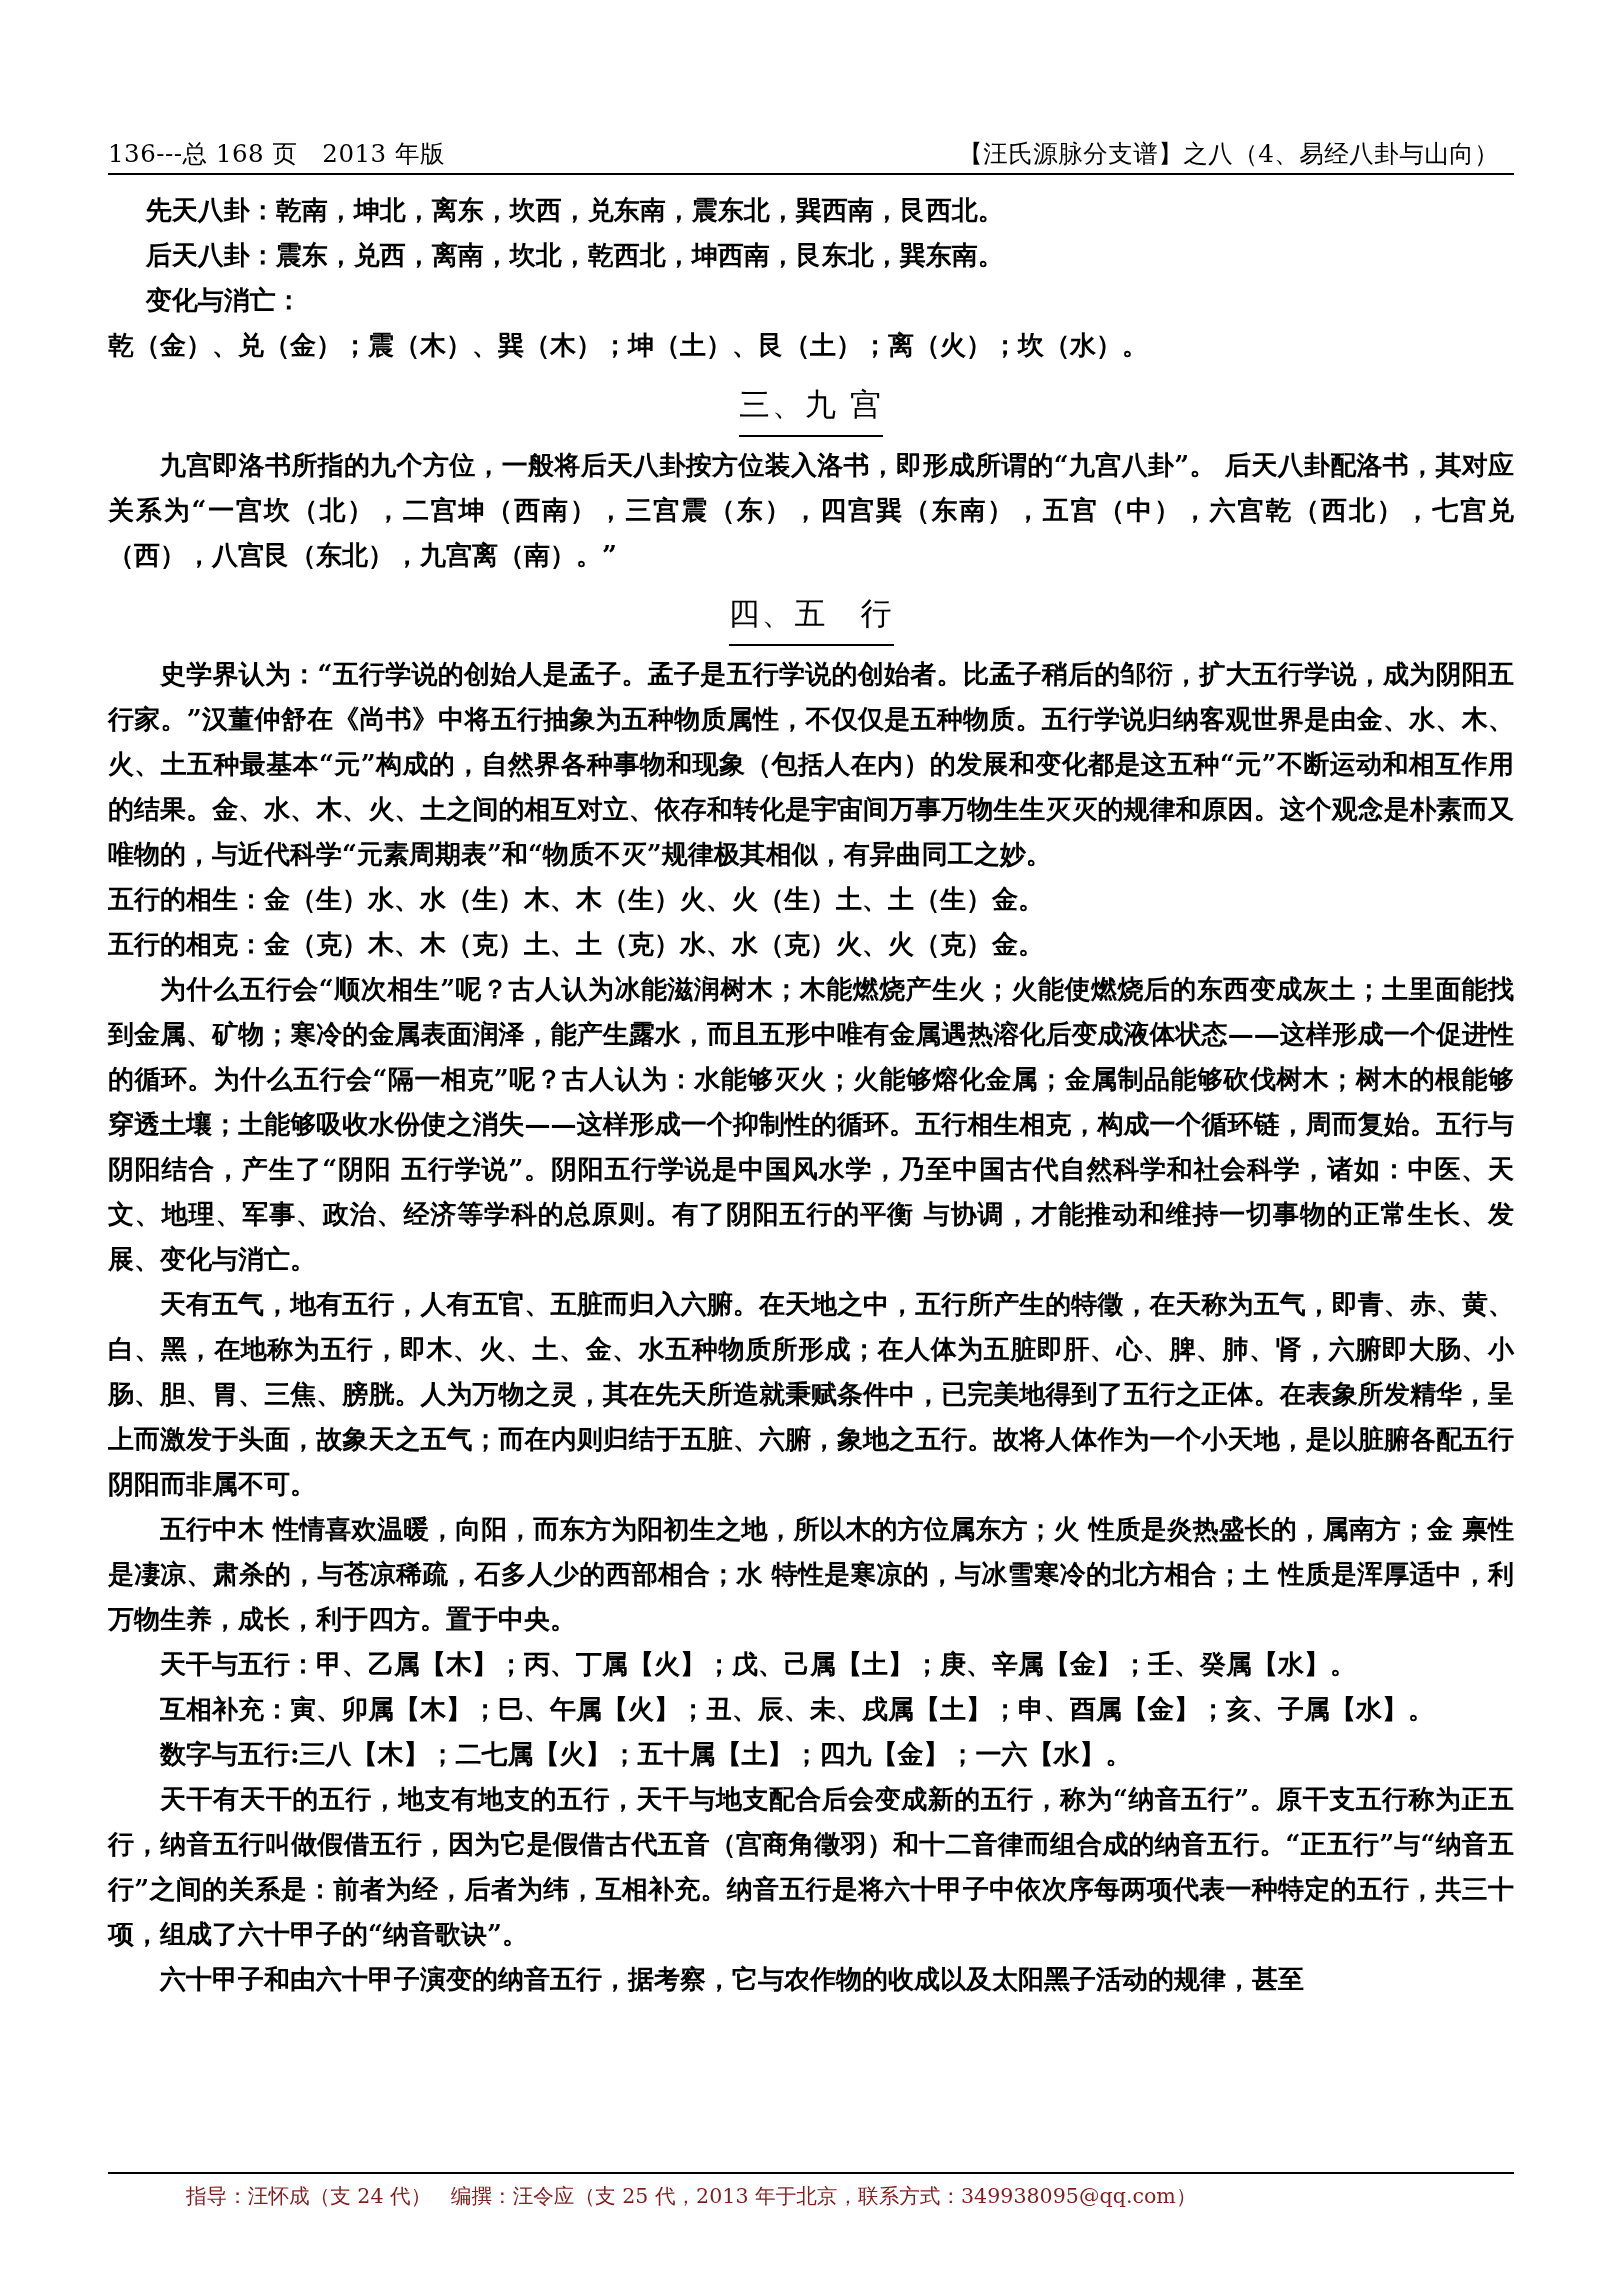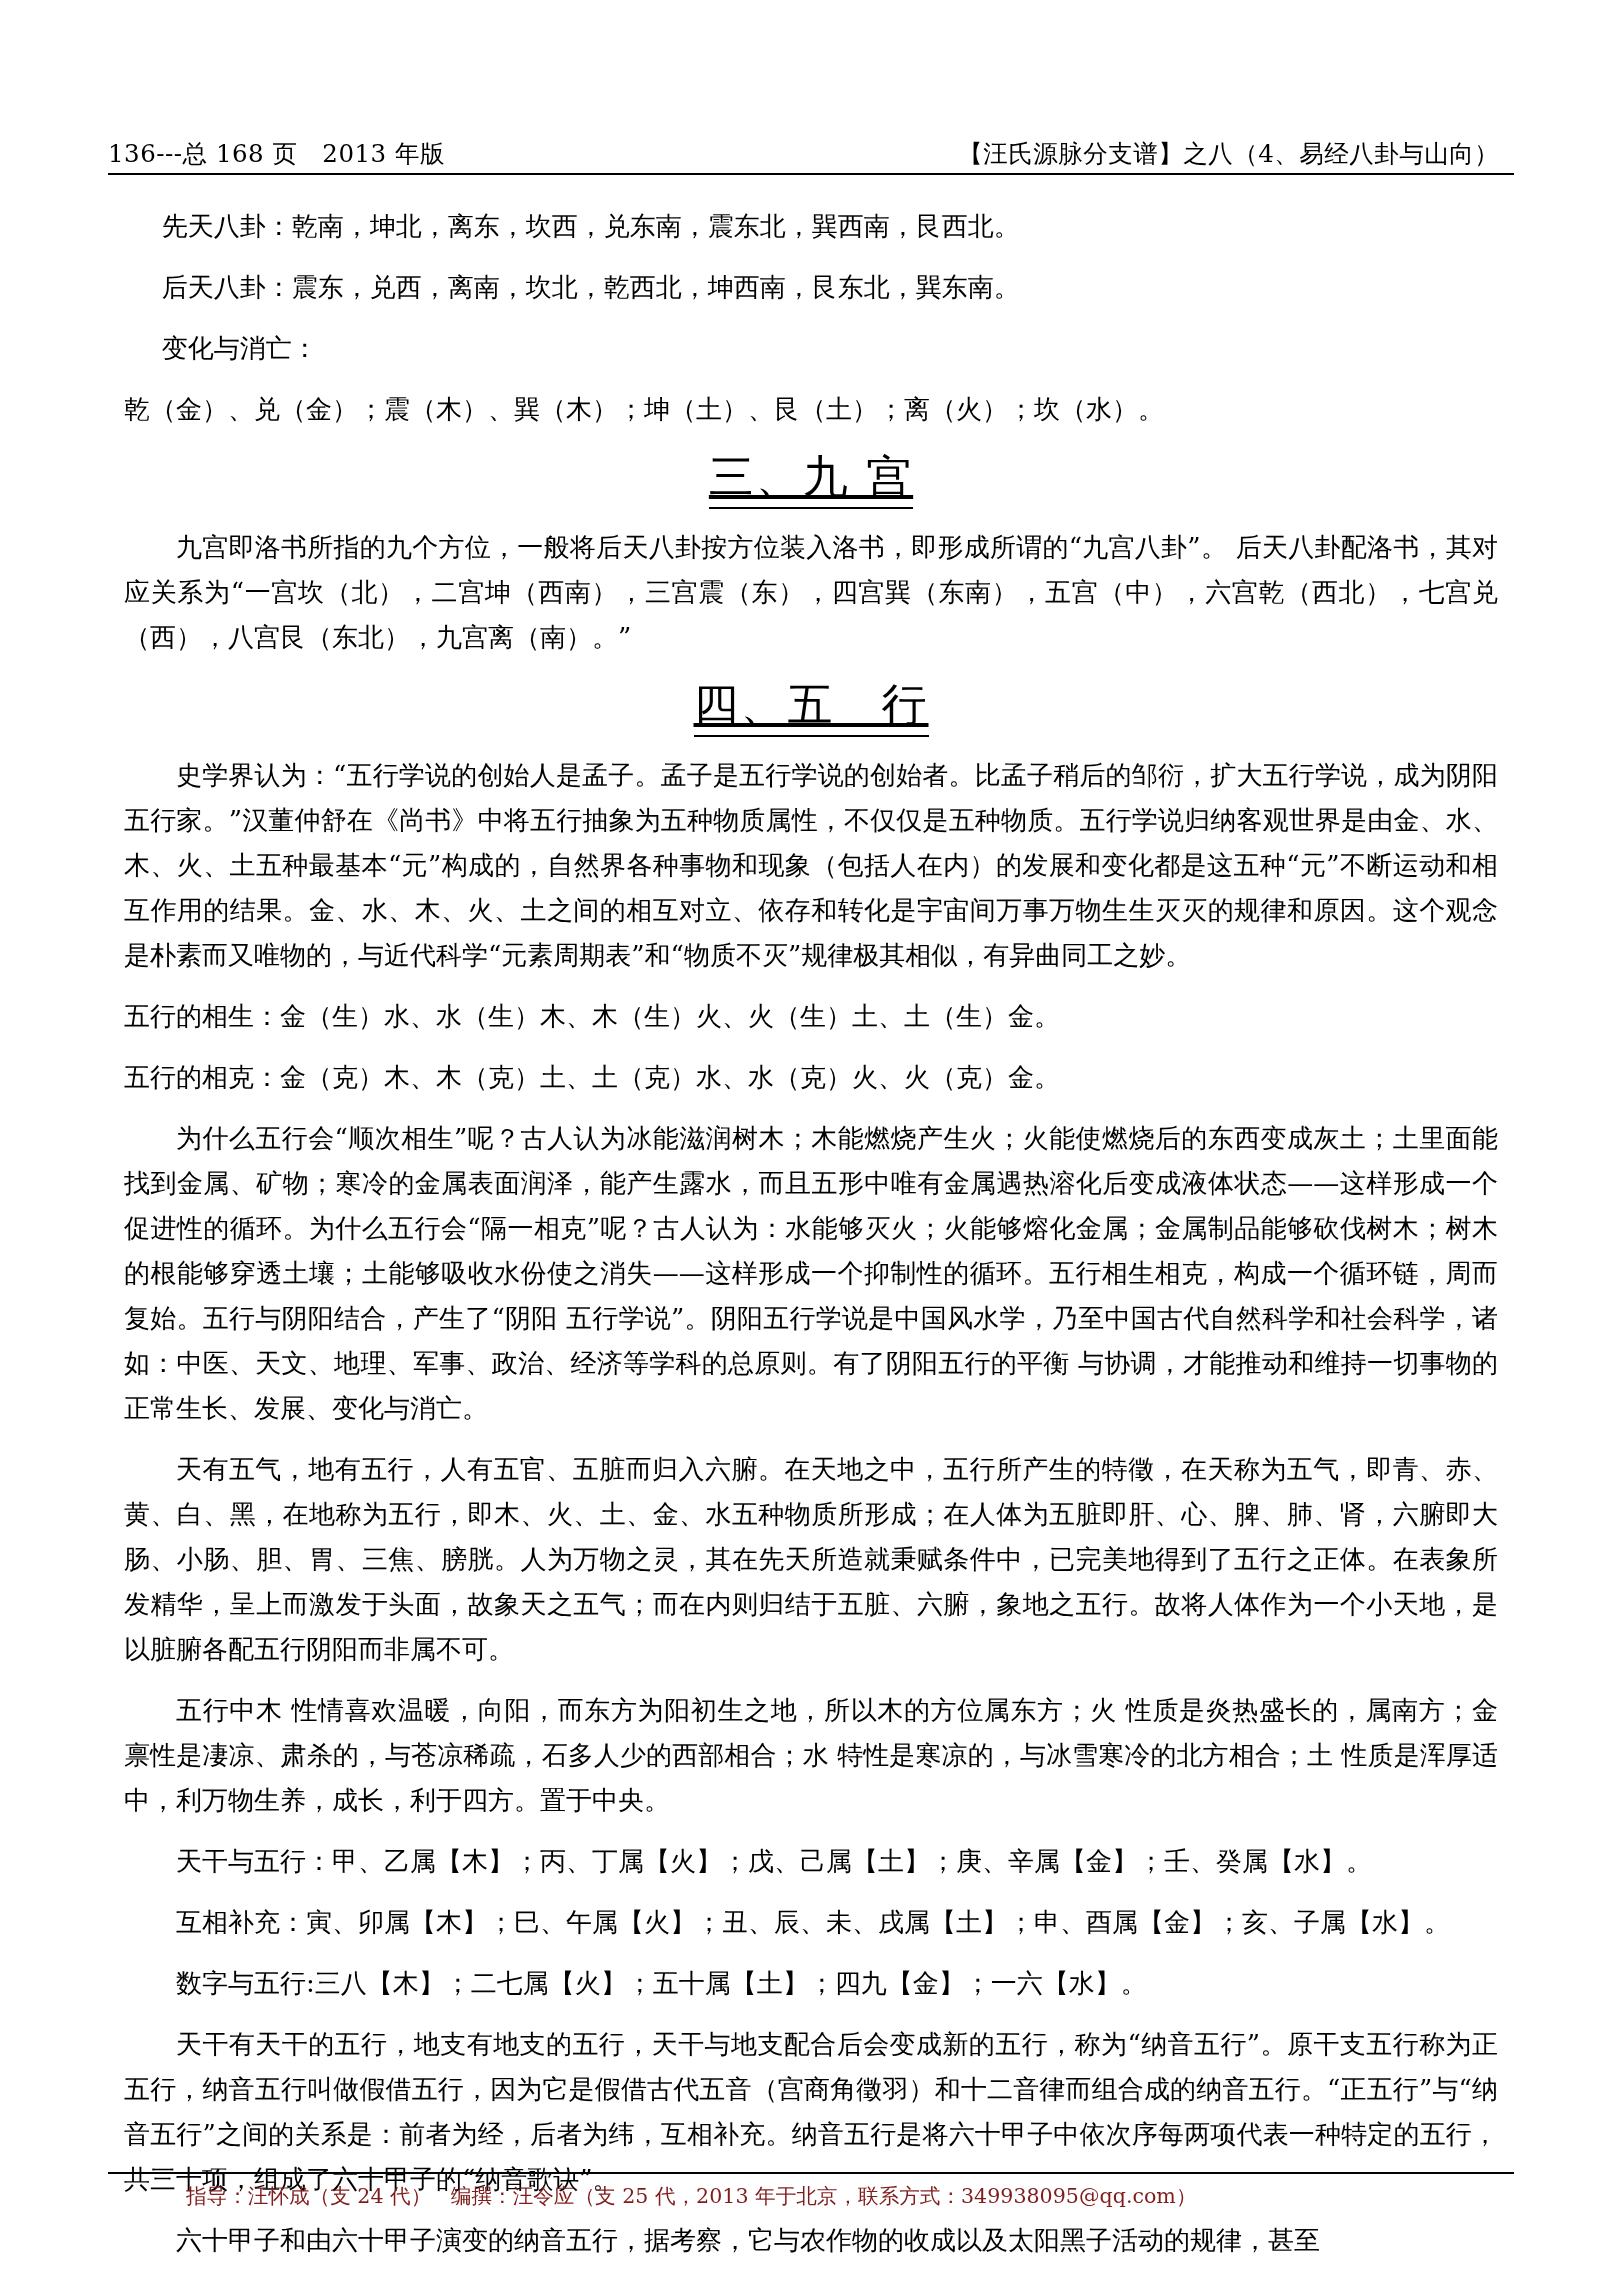--- a/index.html
+++ b/index.html
@@ -59,24 +59,25 @@
     top: 188px;
     left: 0;
     width: 1406px;
     font-size: 26px;
     line-height: 45px;
     color: #000;
     text-align: justify;
     text-justify: inter-character;
   }
   p.para {
-    margin: 16px;
+    margin: 0;
     text-align: justify;
     text-justify: inter-character;
     white-space: normal;
+    font-weight: bold;
   }
   p.indent2 { text-indent: 2em; }
   p.indent1 { text-indent: 1.45em; }
   p.flush   { text-indent: 0; }
 
   
   .sec-head {
     margin: 7.8px 0 5.9px 0;
     text-align: center;
     font-size: 0;
@@ -86,22 +87,21 @@
     display: inline-block;
     font-size: 45px;
     line-height: 57px;
     letter-spacing: 2px;
     font-weight: 400;
     border-bottom: 2.9px double #000;
     padding-bottom: 2px;
     white-space: pre;
   }
   .sec-head.big .sh-inner {
-    font-size: 45px;
-    text-decoration: underline;
+    font-size: 31px;
   }
 
   
   .foot-rule {
     position: absolute;
     top: 2172px;
     left: 0;
     width: 1406px;
     height: 0;
     border-top: 2px solid #000;

